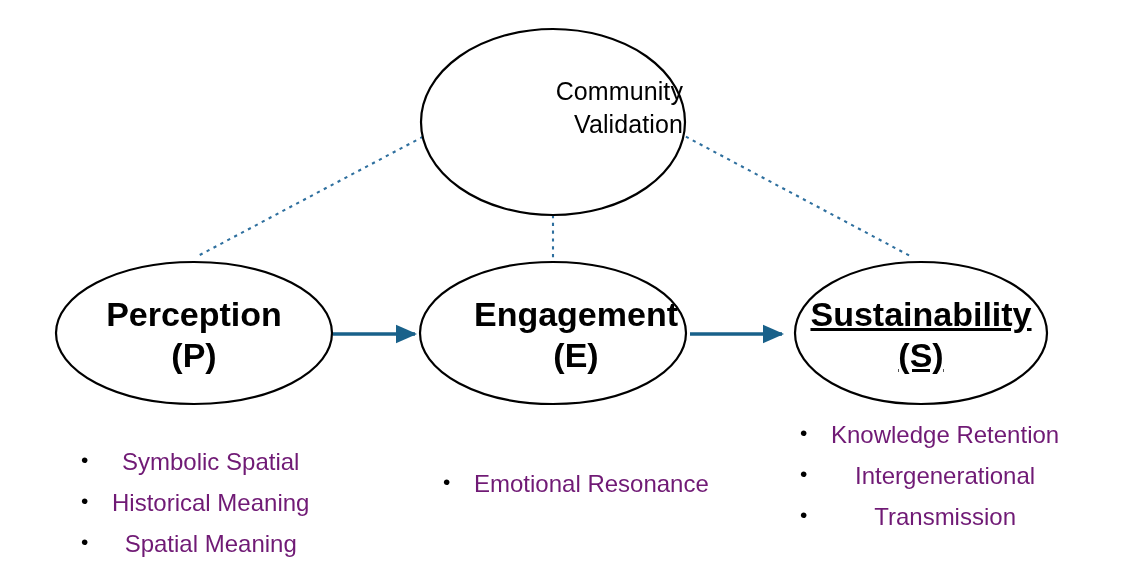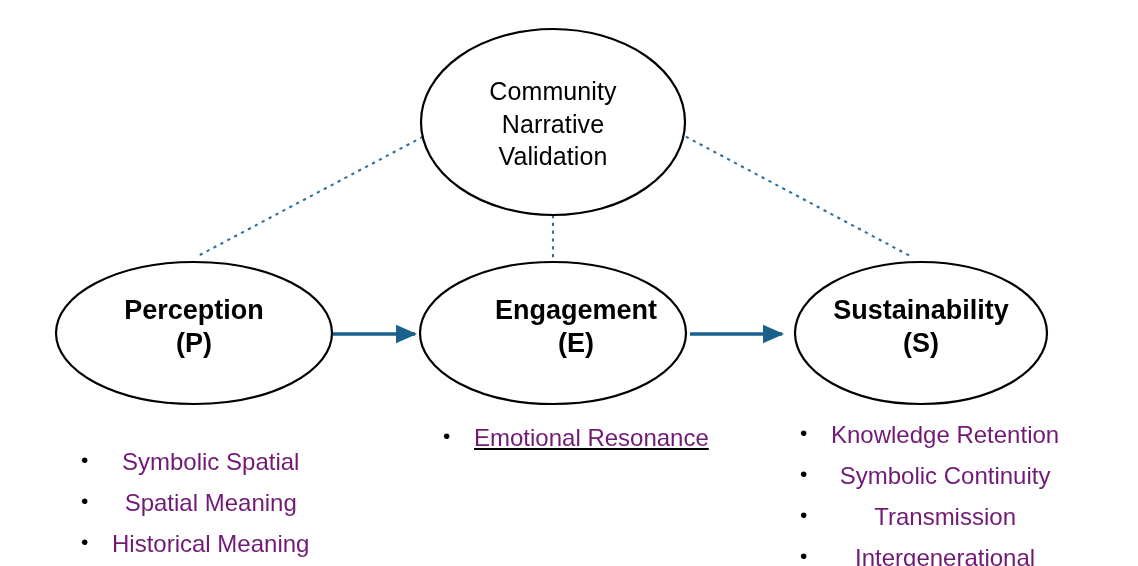--- a/index.html
+++ b/index.html
@@ -30,23 +30,24 @@
     text-align: center;
     line-height: 1.30;
     color: #000000;
     pointer-events: none;
     white-space: nowrap;
   }
   .node-label.top-node {
     font-size: 25px;
     font-weight: 400;
     letter-spacing: 0.1px;
+    text-align: right;
   }
   .node-label.construct {
-    font-size: 27px;
+    font-size: 34px;
     font-weight: 700;
     line-height: 1.22;
   }
   .node-label .sub {
     font-weight: 700;
   }
   .bullet-list {
     position: absolute;
     margin: 0;
     padding: 0;
@@ -92,49 +93,47 @@
     <ellipse cx="194" cy="333" rx="138" ry="71" fill="#ffffff" stroke="#000000" stroke-width="2.2"></ellipse>
     <ellipse cx="553" cy="333" rx="133" ry="71" fill="#ffffff" stroke="#000000" stroke-width="2.2"></ellipse>
     <ellipse cx="921" cy="333" rx="126" ry="71" fill="#ffffff" stroke="#000000" stroke-width="2.2"></ellipse>
 
     <line x1="333" y1="334" x2="415" y2="334" stroke="#19618a" stroke-width="3.4" marker-end="url(#arrowhead)"></line>
     <line x1="690" y1="334" x2="782" y2="334" stroke="#19618a" stroke-width="3.4" marker-end="url(#arrowhead)"></line>
   </svg>
 
   <div class="node-label top-node" style="left:423px; top:75px; width:260px;">
     <div>Community</div>
-    <div>Narrative</div>
     <div>Validation</div>
   </div>
 
   <div class="node-label construct" style="left:56px; top:294px; width:276px;">
     <div>Perception</div>
     <div class="sub">(P)</div>
   </div>
 
   <div class="node-label construct" style="left:443px; top:294px; width:266px;">
     <div>Engagement</div>
     <div class="sub">(E)</div>
   </div>
 
-  <div class="node-label construct" style="left:795px; top:294px; width:252px;">
+  <div class="node-label construct" style="left:795px; top:294px; width:252px;text-decoration:underline;">
     <div>Sustainability</div>
     <div class="sub">(S)</div>
   </div>
 
   <ul class="bullet-list" style="left:78px; top:450px;">
     <li>Symbolic Spatial</li>
+    <li>Historical Meaning</li>
     <li>Spatial Meaning</li>
-    <li>Historical Meaning</li>
   </ul>
 
-  <ul class="bullet-list" style="left:440px; top:426px;text-decoration:underline;">
+  <ul class="bullet-list" style="left:440px; top:472px;">
     <li>Emotional Resonance</li>
   </ul>
 
   <ul class="bullet-list" style="left:797px; top:423px;">
     <li>Knowledge Retention</li>
-    <li>Symbolic Continuity</li>
+    <li>Intergenerational</li>
     <li>Transmission</li>
-    <li>Intergenerational</li>
   </ul>
 
 </div>
 
 </body></html>

